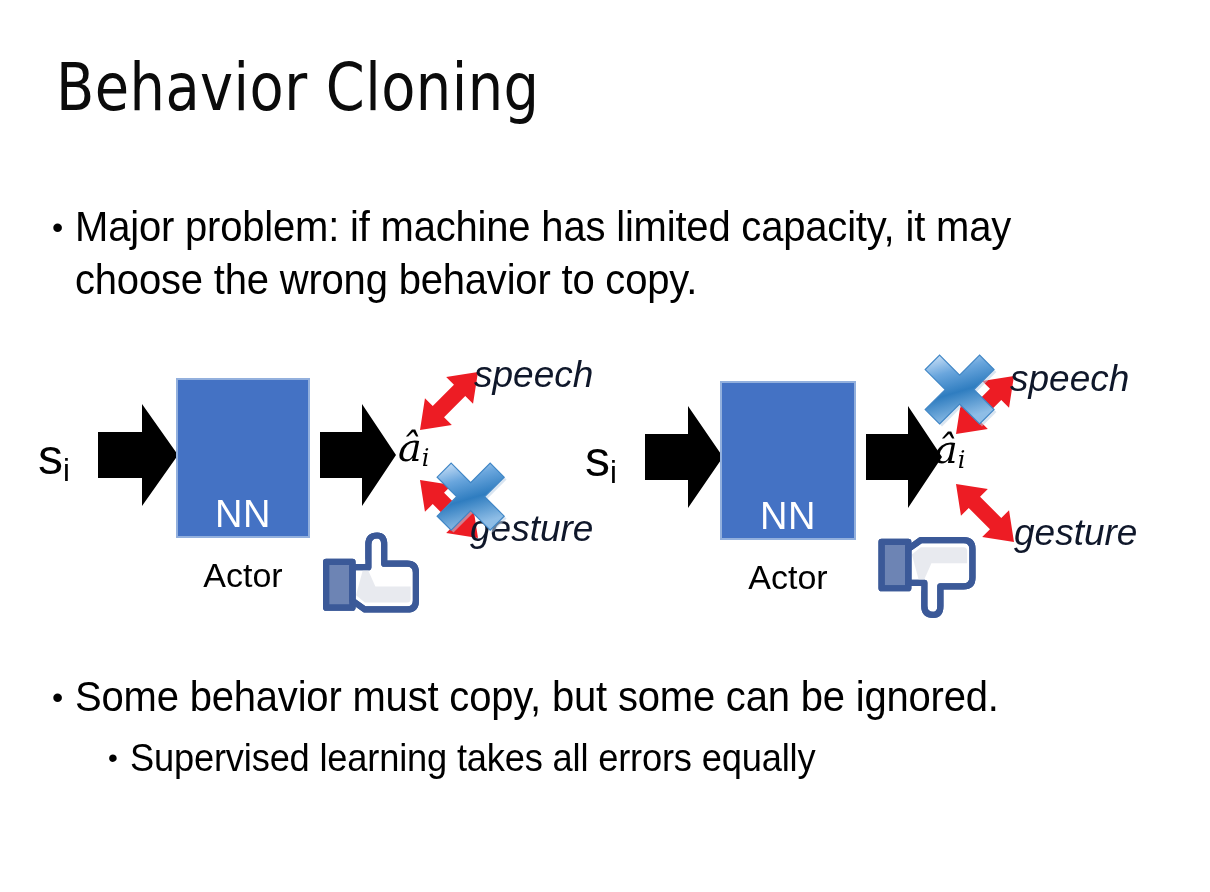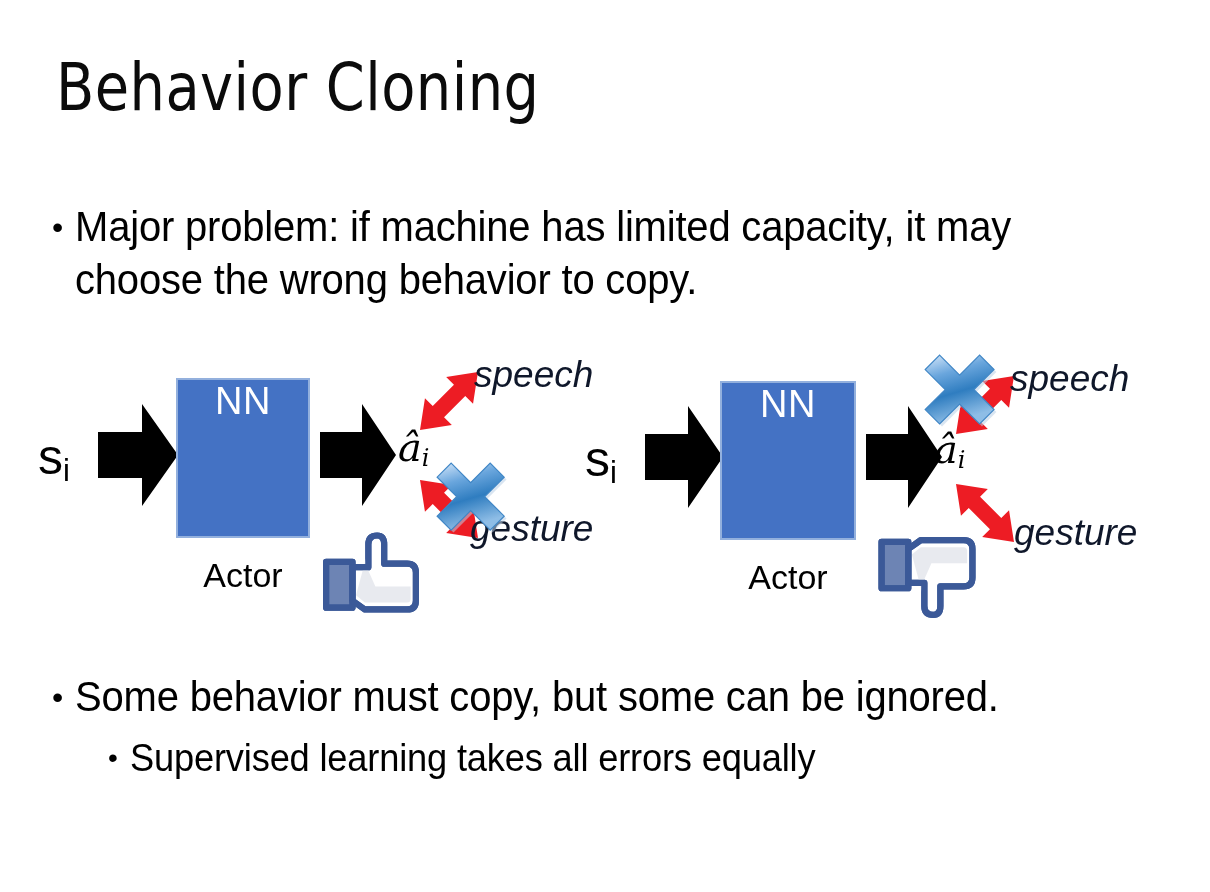--- a/index.html
+++ b/index.html
@@ -72,21 +72,21 @@
 
   
   .diagram { position: absolute; }
 
   .nn-box {
     position: absolute;
     background: #4472c4;
     border: 2px solid #93b0dd;
     box-sizing: border-box;
     display: flex;
-    align-items: flex-start;
+    align-items: flex-end;
     justify-content: center;
   }
   .nn-label {
     color: #ffffff;
     font-size: 38px;
     font-family: "Liberation Sans", sans-serif;
     letter-spacing: 0.5px;
   }
   .actor-label {
     position: absolute;

